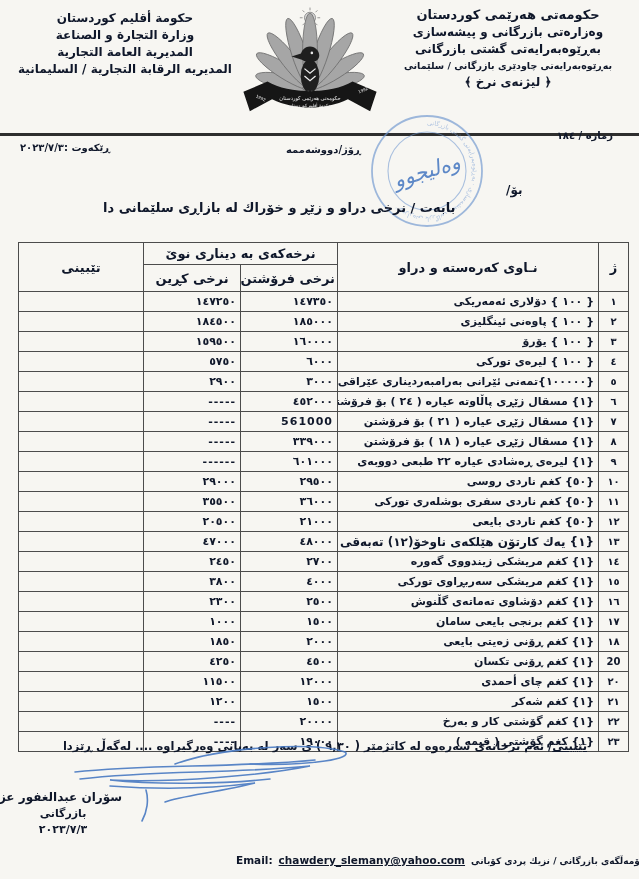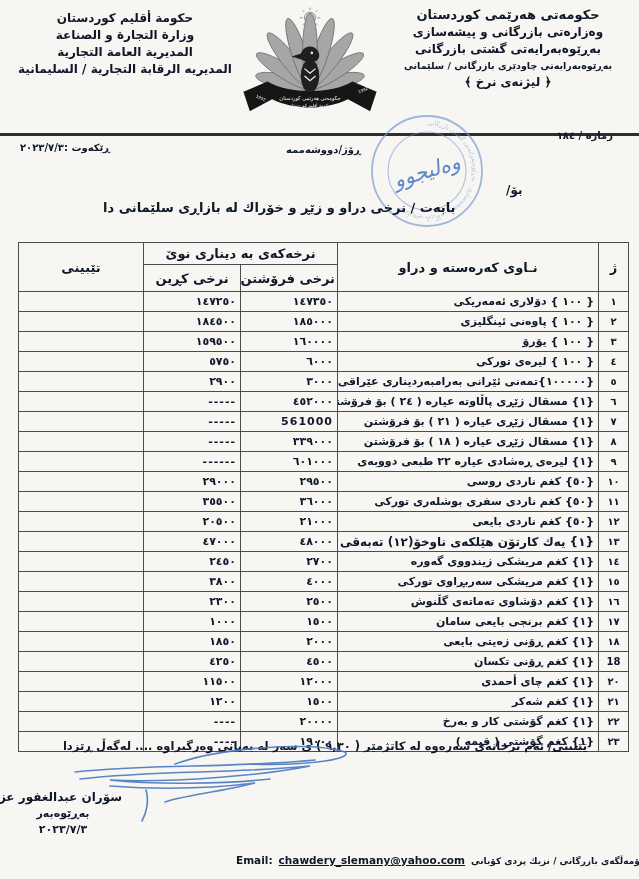--- a/index.html
+++ b/index.html
@@ -307,21 +307,21 @@
 
     <tr>
       <td class="c-no">١٨</td>
       <td class="c-name">{١} كغم ڕۆنى زەیتى بايعى</td>
       <td class="c-sell">٢٠٠٠</td>
       <td class="c-buy">١٨٥٠</td>
       <td class="c-notes"></td>
     </tr>
 
     <tr>
-      <td class="c-no">18</td>
+      <td class="c-no">20</td>
       <td class="c-name">{١} كغم ڕۆنى تكسان</td>
       <td class="c-sell">٤٥٠٠</td>
       <td class="c-buy">٤٢٥٠</td>
       <td class="c-notes"></td>
     </tr>
 
     <tr>
       <td class="c-no">٢٠</td>
       <td class="c-name">{١} كغم چاى أحمدى</td>
       <td class="c-sell">١٢٠٠٠</td>
@@ -365,21 +365,21 @@
       <path d="M160 22 C210 4 300 0 330 10 C338 16 300 24 235 22"></path>
       <path d="M60 30 C130 22 220 26 300 18"></path>
       <path d="M65 37 C140 28 215 32 295 24 C250 33 160 41 95 38 C140 43 210 42 255 37"></path>
       <path d="M95 44 C150 48 200 46 240 41 C205 50 165 54 150 60"></path>
       <path d="M131 48 C134 58 132 70 127 79"></path>
     </g>
   </svg>
 
   <div class="sig-block">
     <div class="sig-name">سۆران عبدالغفور عزیز</div>
-    <div class="sig-title">بەڕێوەبەر</div>
+    <div class="sig-title">بازرگانى</div>
     <div class="sig-date">٢٠٢٣/٧/٣</div>
   </div>
 
   <div class="footer">
     <span class="em-label">Email:</span>
     <span class="em-addr">chawdery_slemany@yahoo.com</span>
     <span class="addr">كۆمەڵگەى بازرگانى / نزیك پردى كۆبانى</span>
   </div>
 
 </div>

